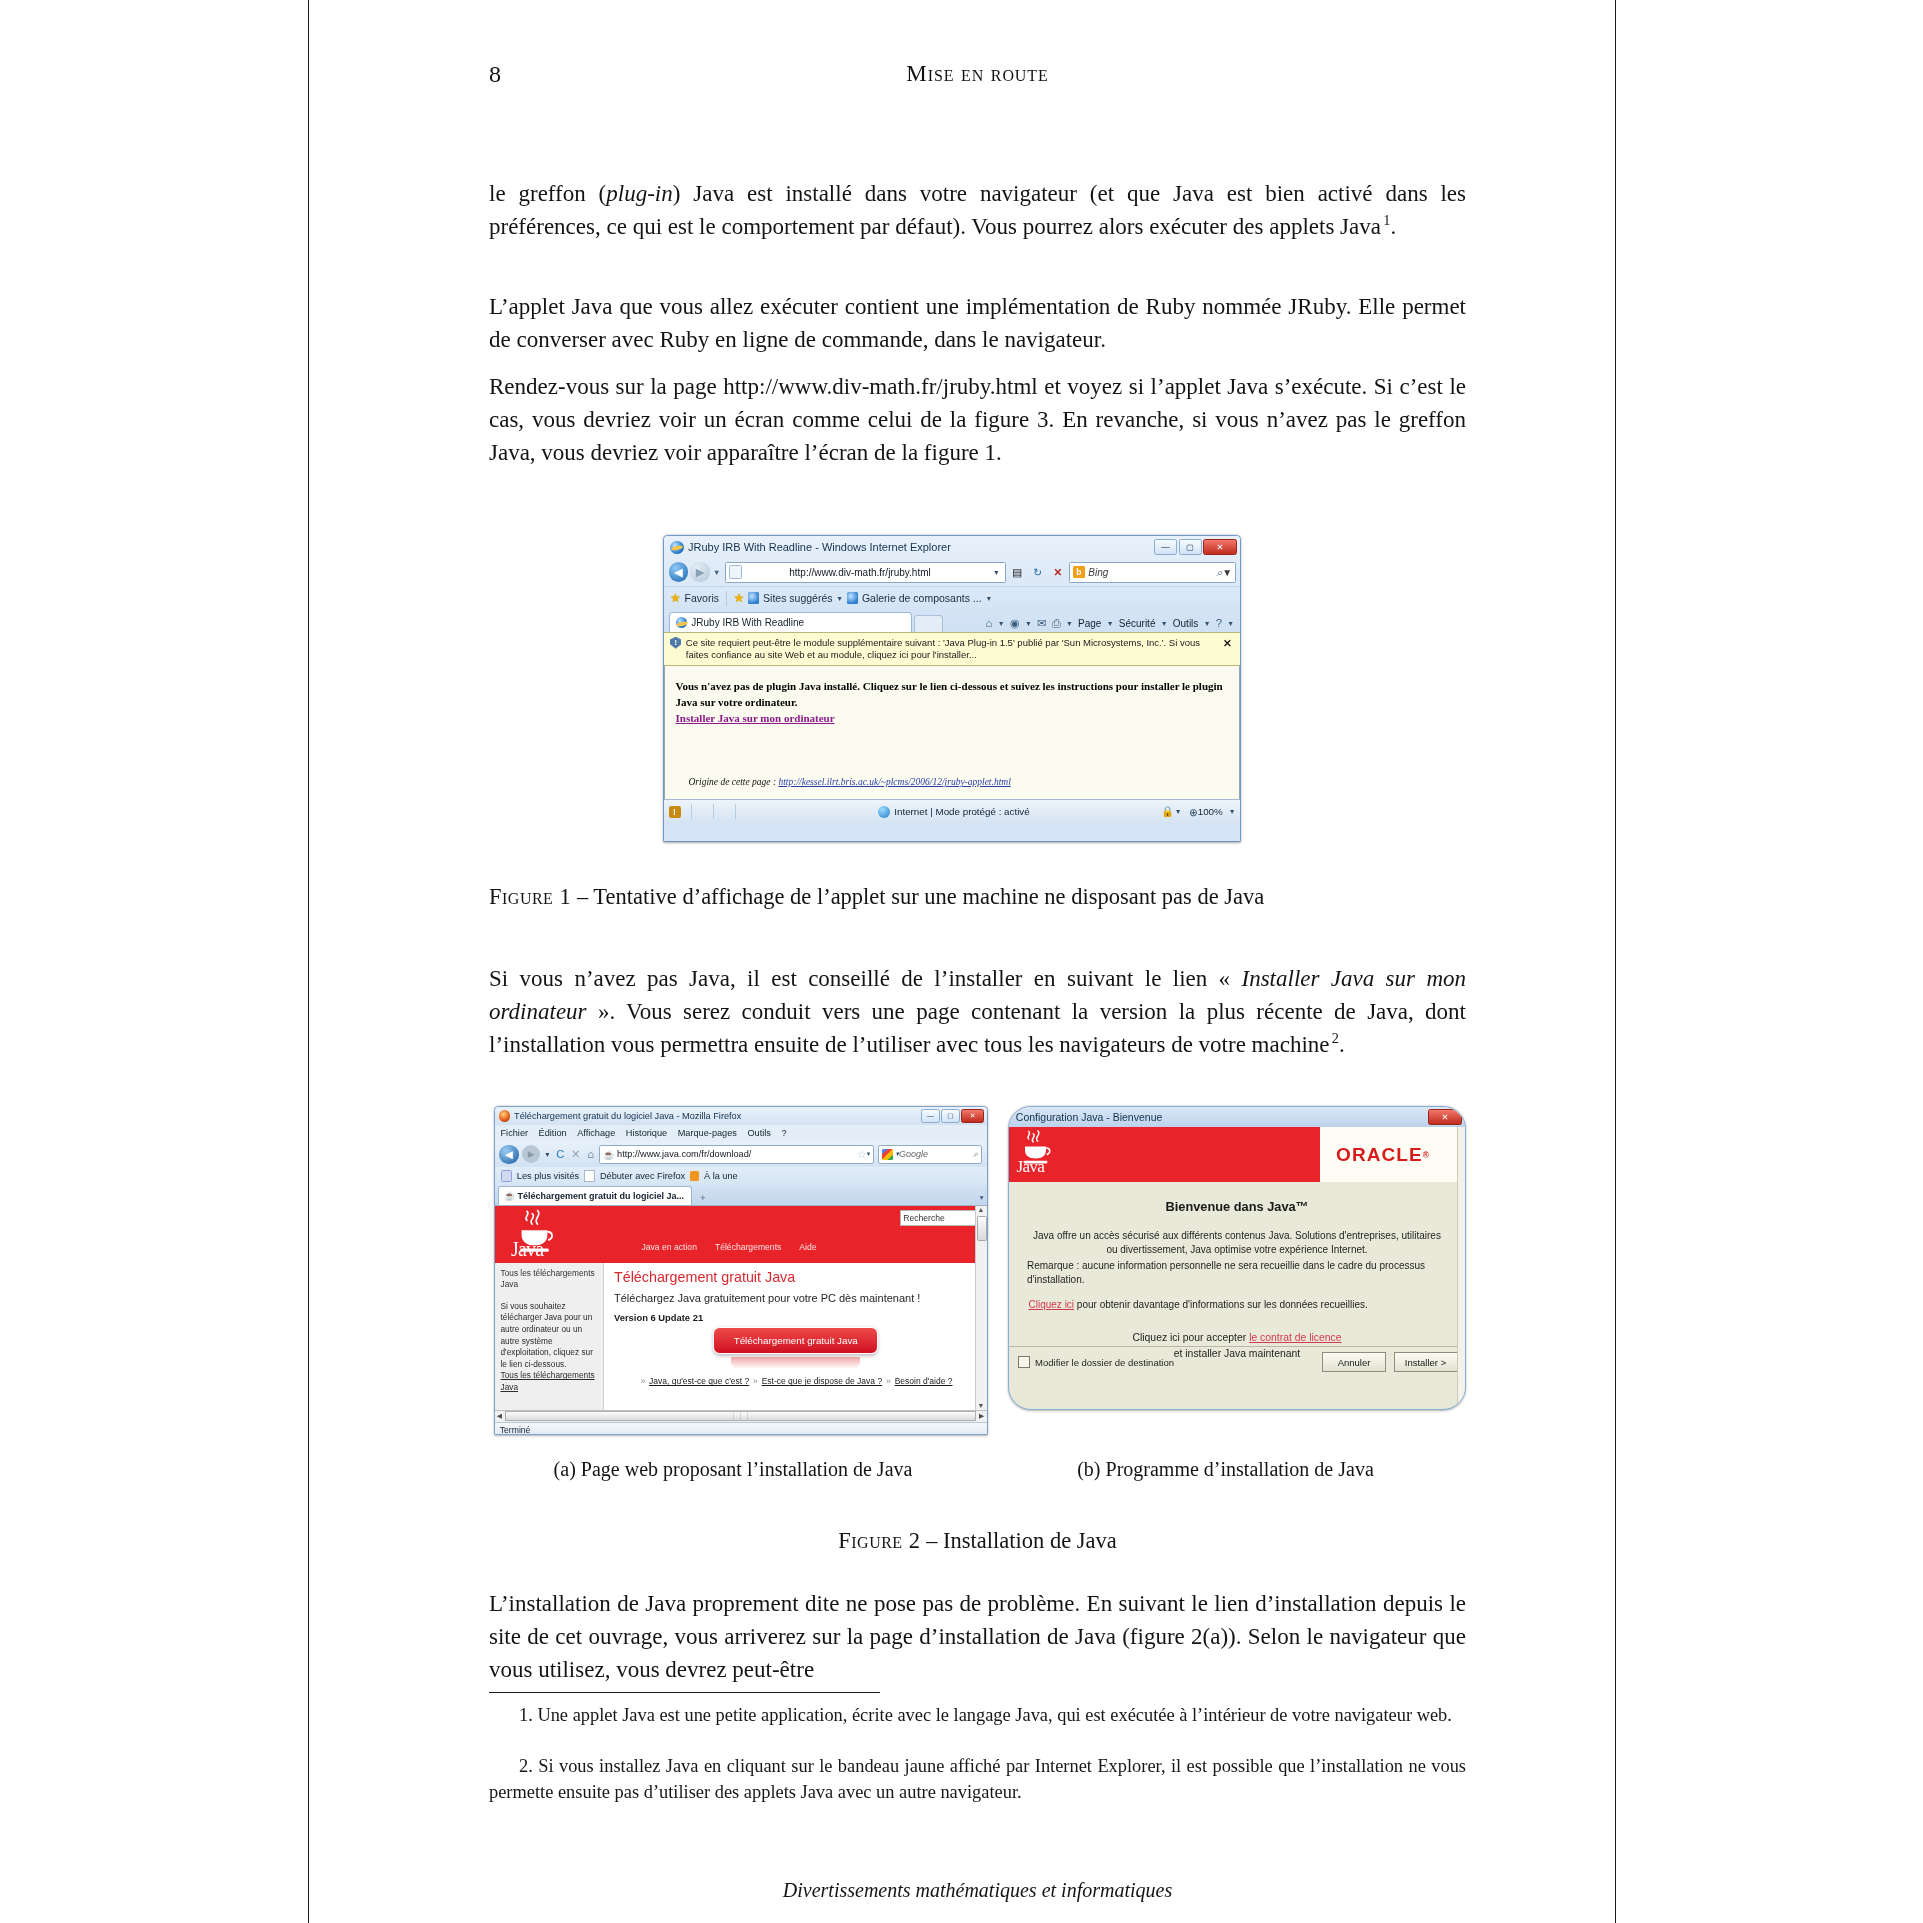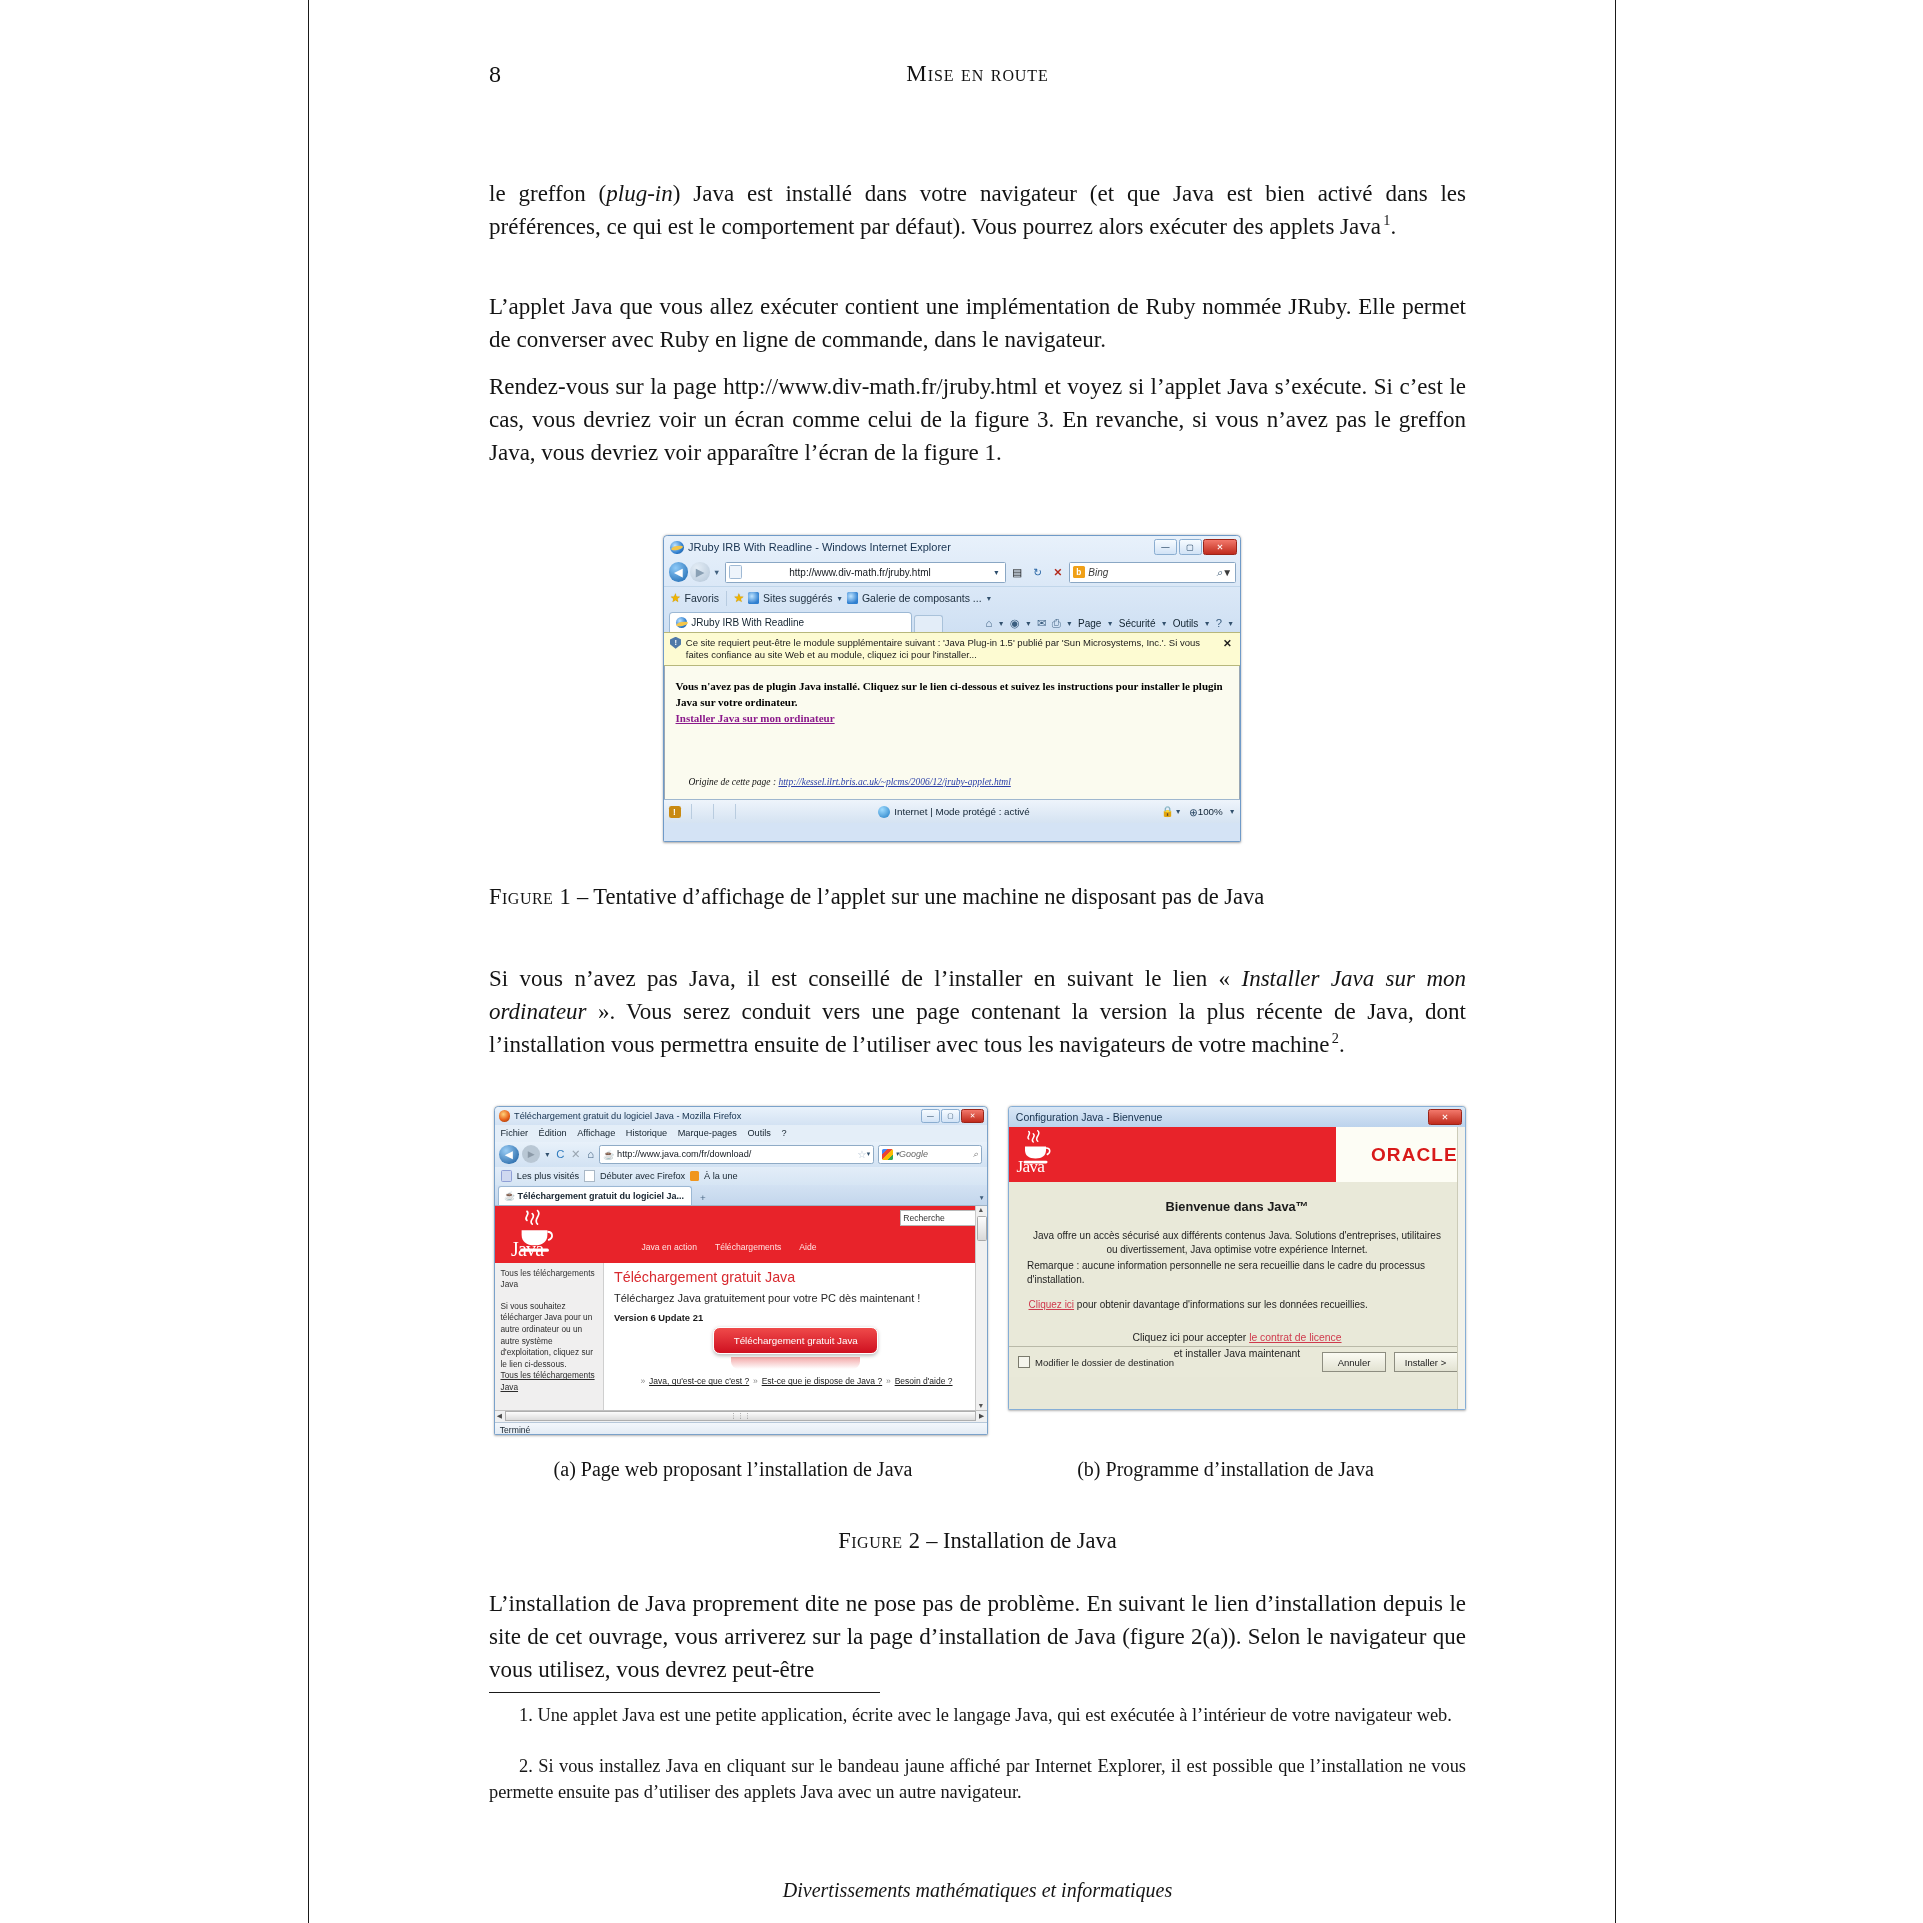--- a/index.html
+++ b/index.html
@@ -705,27 +705,28 @@
     width: 33px; height: 39px; color: #fff;
   }
   .jw-banner .word {
     position: absolute; left: 7.5px; top: 30px;
     font-size: 17.3px; color: #fff;
     font-family: "Liberation Serif", serif;
     letter-spacing: -0.8px;
   }
   .jw-oracle {
     width: 129px;
-    display: flex; align-items: center; justify-content: flex-end;
+    display: flex; align-items: center; justify-content: flex-start;
     background: #fdfdf5;
     color: #d81a1a;
     font-size: 19px;
     font-weight: bold;
     letter-spacing: 1.1px;
     font-family: "Liberation Sans", sans-serif;
+    padding-left: 16px;
   }
   .jw-oracle sup { font-size: 8.3px; vertical-align: super; }
   .jw-body {
     background: #e9e9d9;
     height: 195px;
     padding: 16.5px 18px 0 18px;
     position: relative;
     box-sizing: border-box;
   }
   .jw-h {
@@ -1046,21 +1047,21 @@
       <span style="padding:0 2.3px;">◀</span>
       <span class="htrack">⋮⋮⋮</span>
       <span style="padding:0 2.3px;">▶</span>
     </div>
 
     <div class="ff-statusbar">
       <span>Terminé</span>
     </div>
   </div>
 
-  <div class="jw-win" style="left:519px; top:1106px;">
+  <div class="jw-win" style="left:519px; top:1106px;border-radius:23px;">
     <div class="jw-title">
       <span class="ttl">Configuration Java - Bienvenue</span>
       <span class="winbtn close">✕</span>
     </div>
 
     <div class="jw-banner">
       <div class="jw-banner-red">
         <svg class="cup" viewBox="0 0 44 52">
           <g fill="none" stroke="#ffffff" stroke-width="1.9" stroke-linecap="round">
             <path d="M19 5 c5 4 -5 7 0 11"></path>

